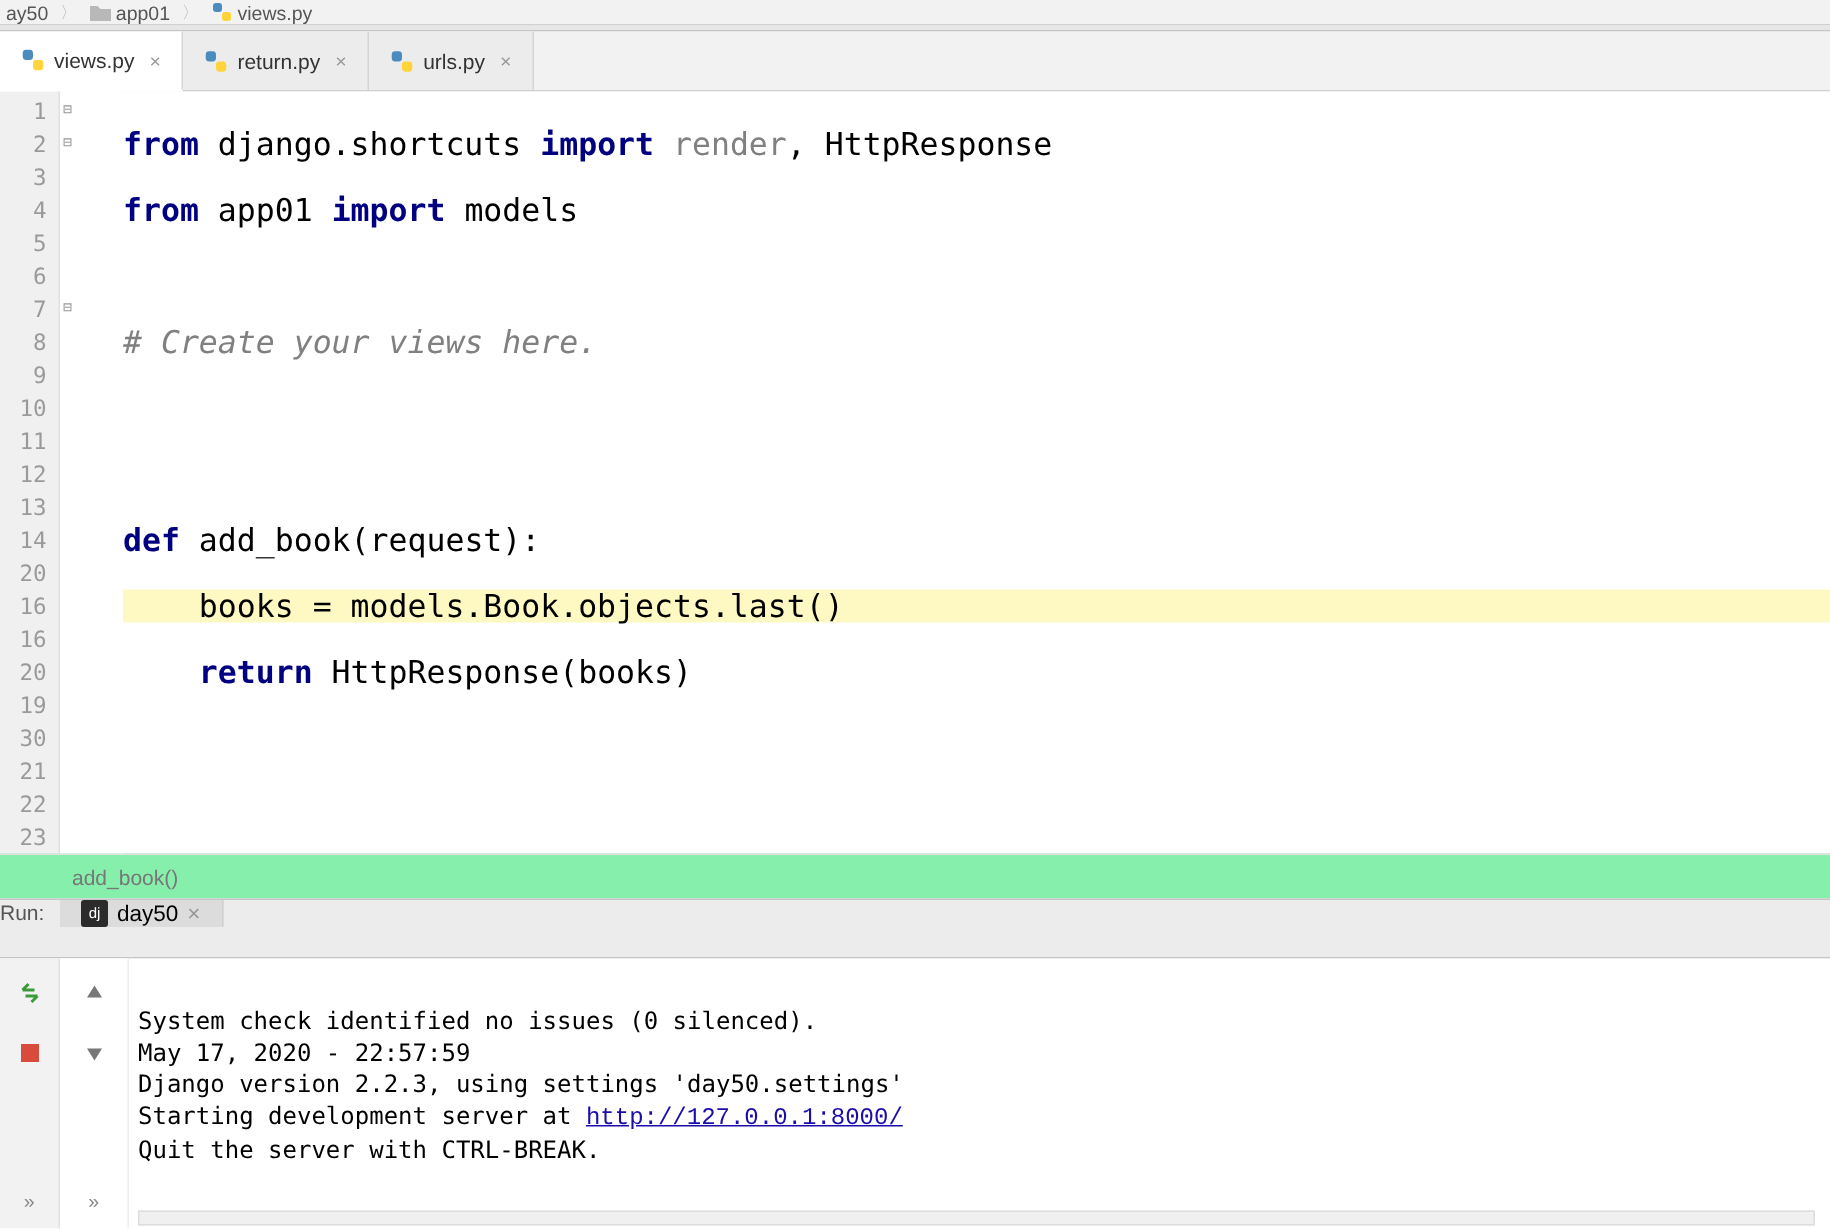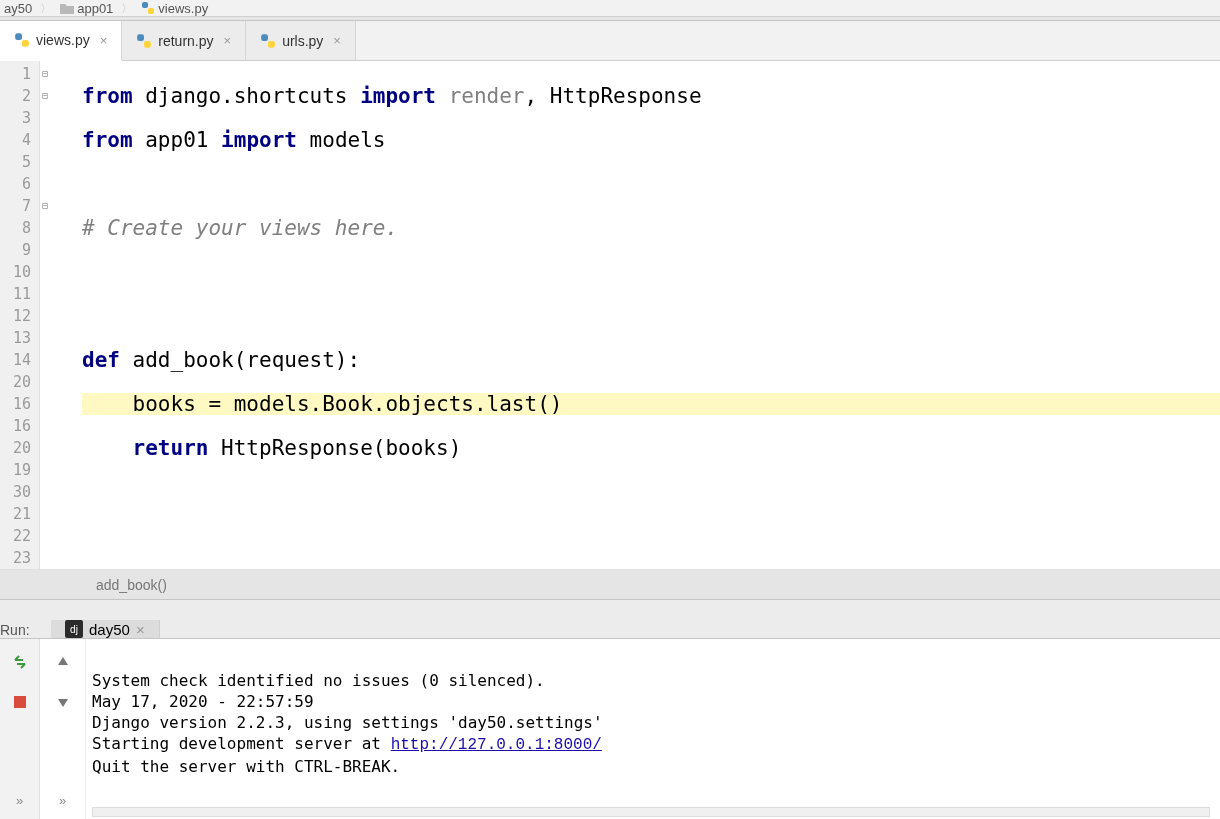--- a/index.html
+++ b/index.html
@@ -108,36 +108,35 @@
     white-space: pre;
   }
   .code .line { height: 22px; }
   .code .hl { background: #fef9c3; display: block; margin-left: -42px; padding-left: 42px; }
   .kw { color: #000080; font-weight: bold; }
   .gray { color: #808080; }
   .comment { color: #808080; font-style: italic; }
   .crumb-func {
     height: 30px;
     border-top: 1px solid #e0e0e0;
-    background: #e5e5e5;
+    background: #86efac;
     color: #777;
     font-size: 14px;
     display: flex;
     align-items: center;
-    padding-left: 96px;
+    padding-left: 48px;
     text-align: right;
   }
   .run-bar {
     height: 40px;
     background: #ececec;
     border-top: 1px solid #c5c5c5;
     border-bottom: 1px solid #c5c5c5;
     display: flex;
-    align-items: flex-end;
-    gap: 11px;
+    align-items: flex-start;
   }
   .run-label {
     width: 40px;
     display: flex;
     align-items: center;
     color: #555;
     font-size: 14px;
     padding-left: 0;
   }
   .run-tab {

